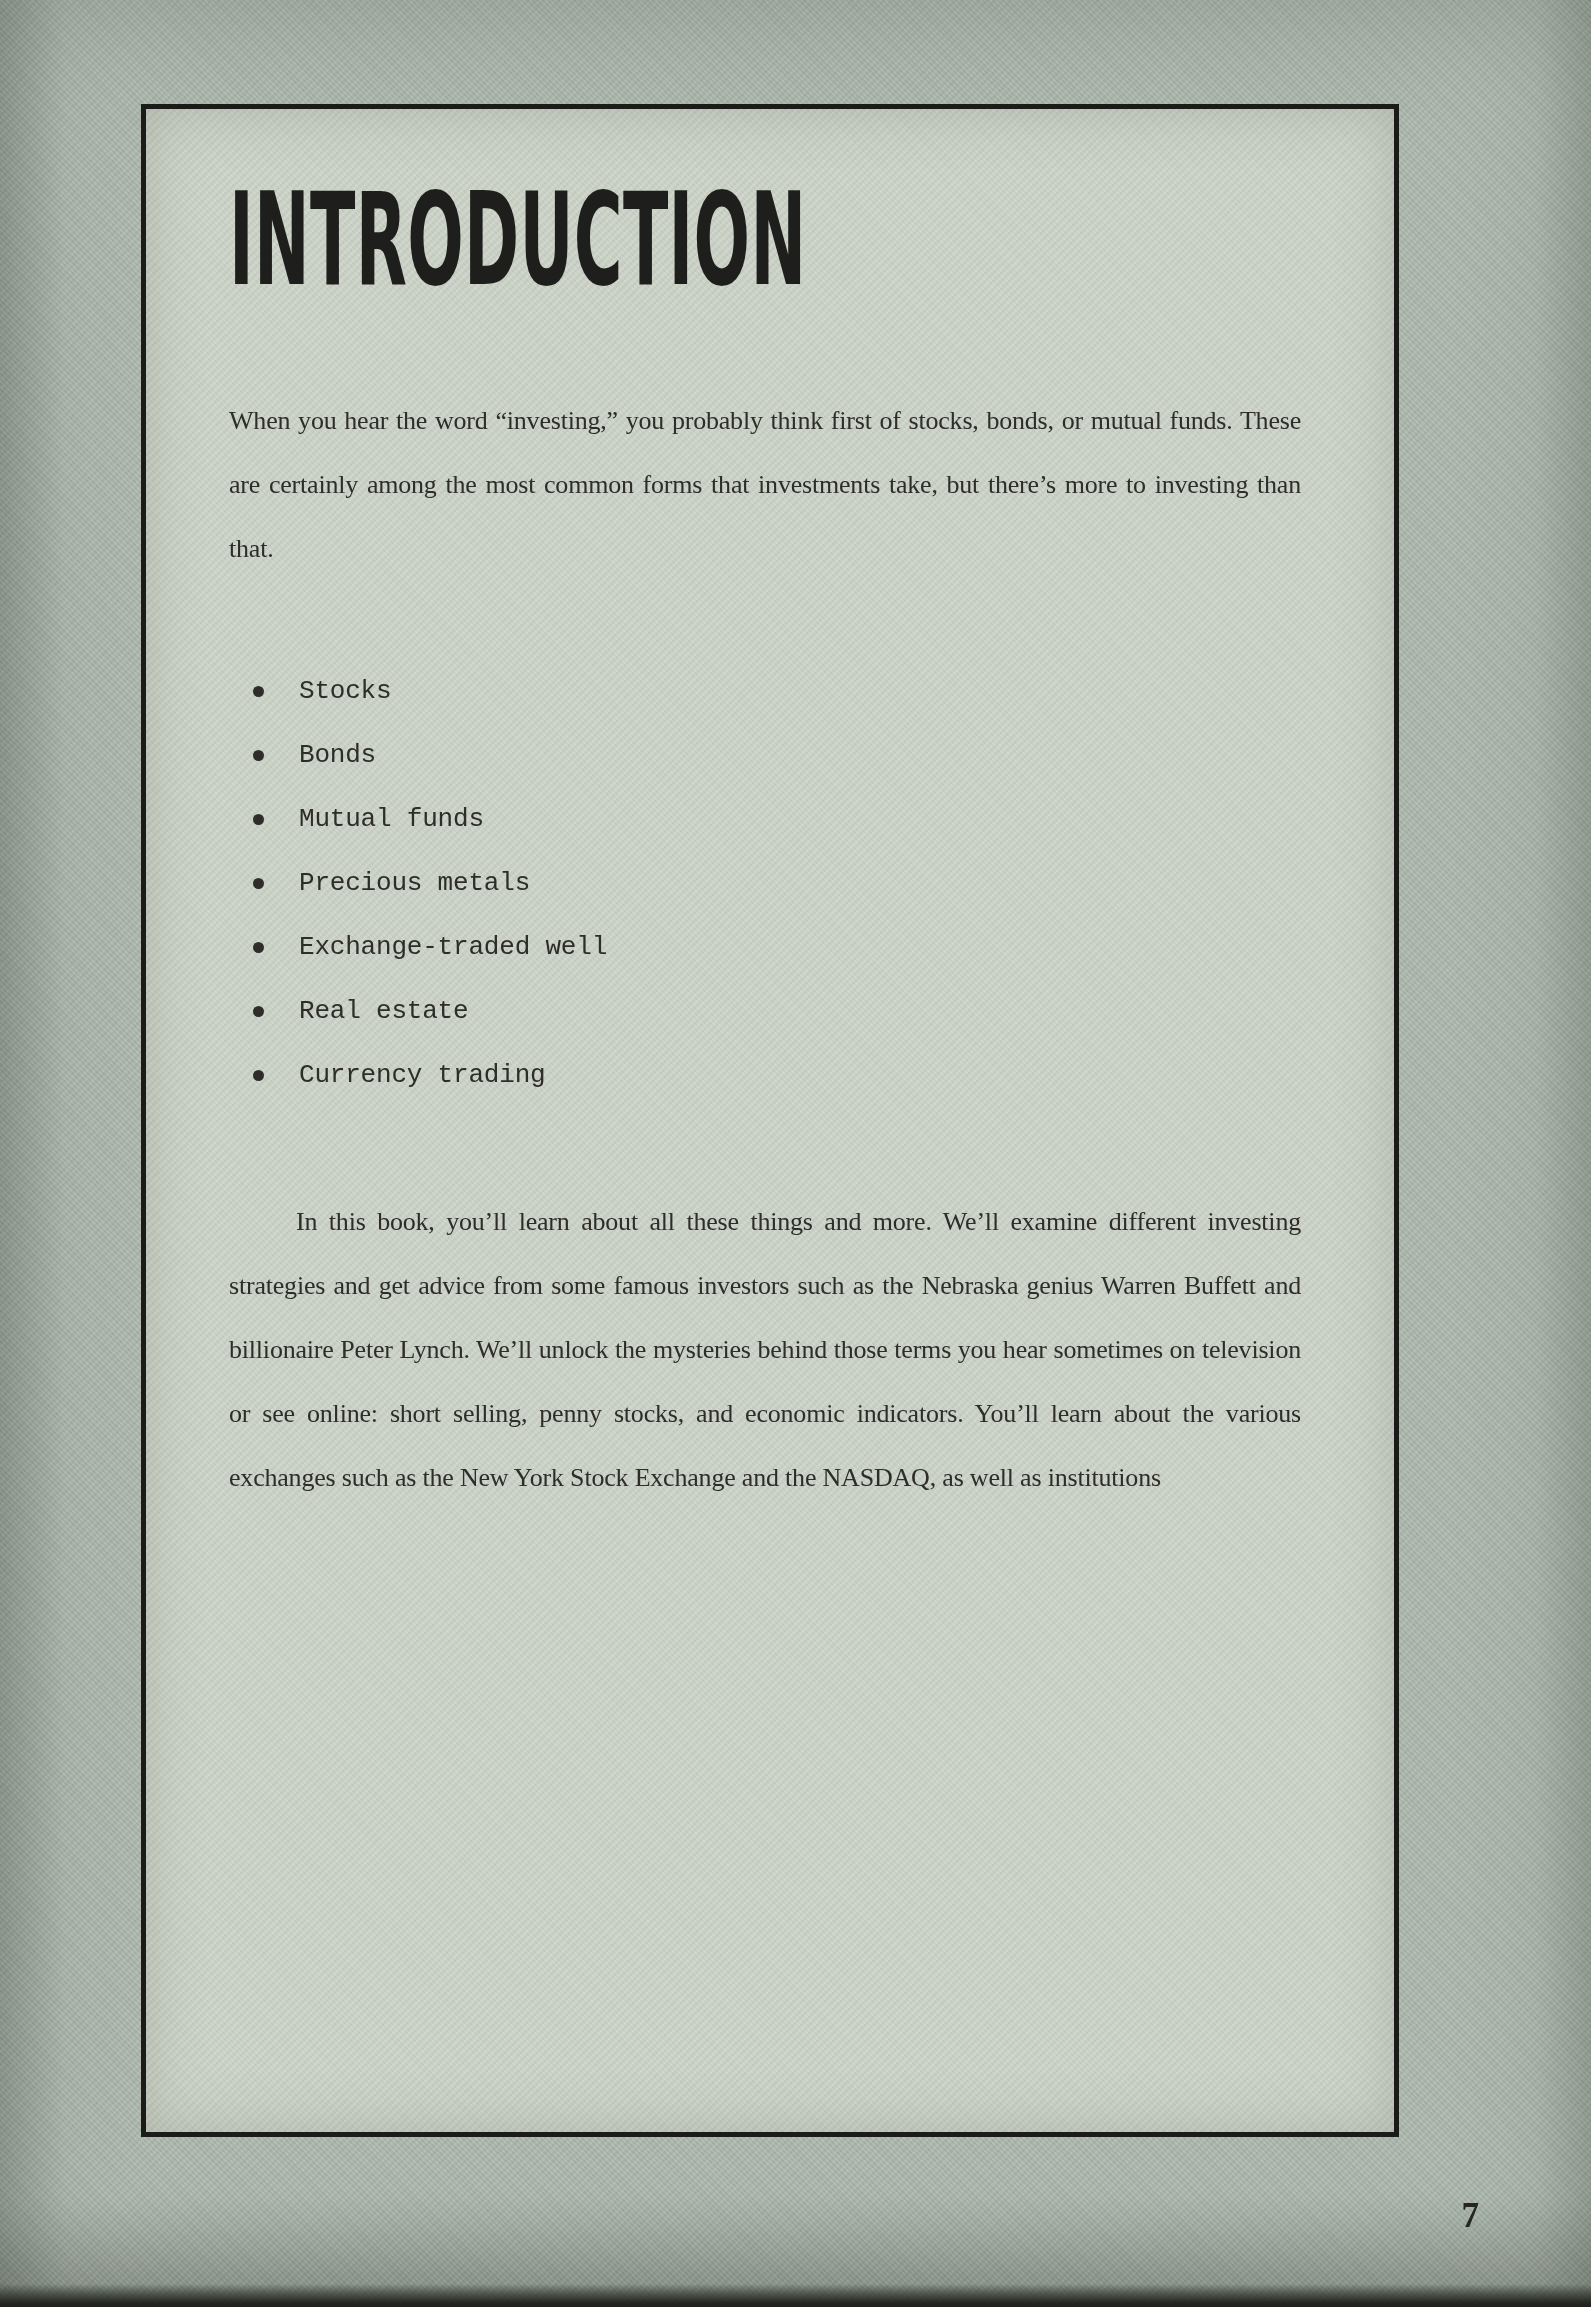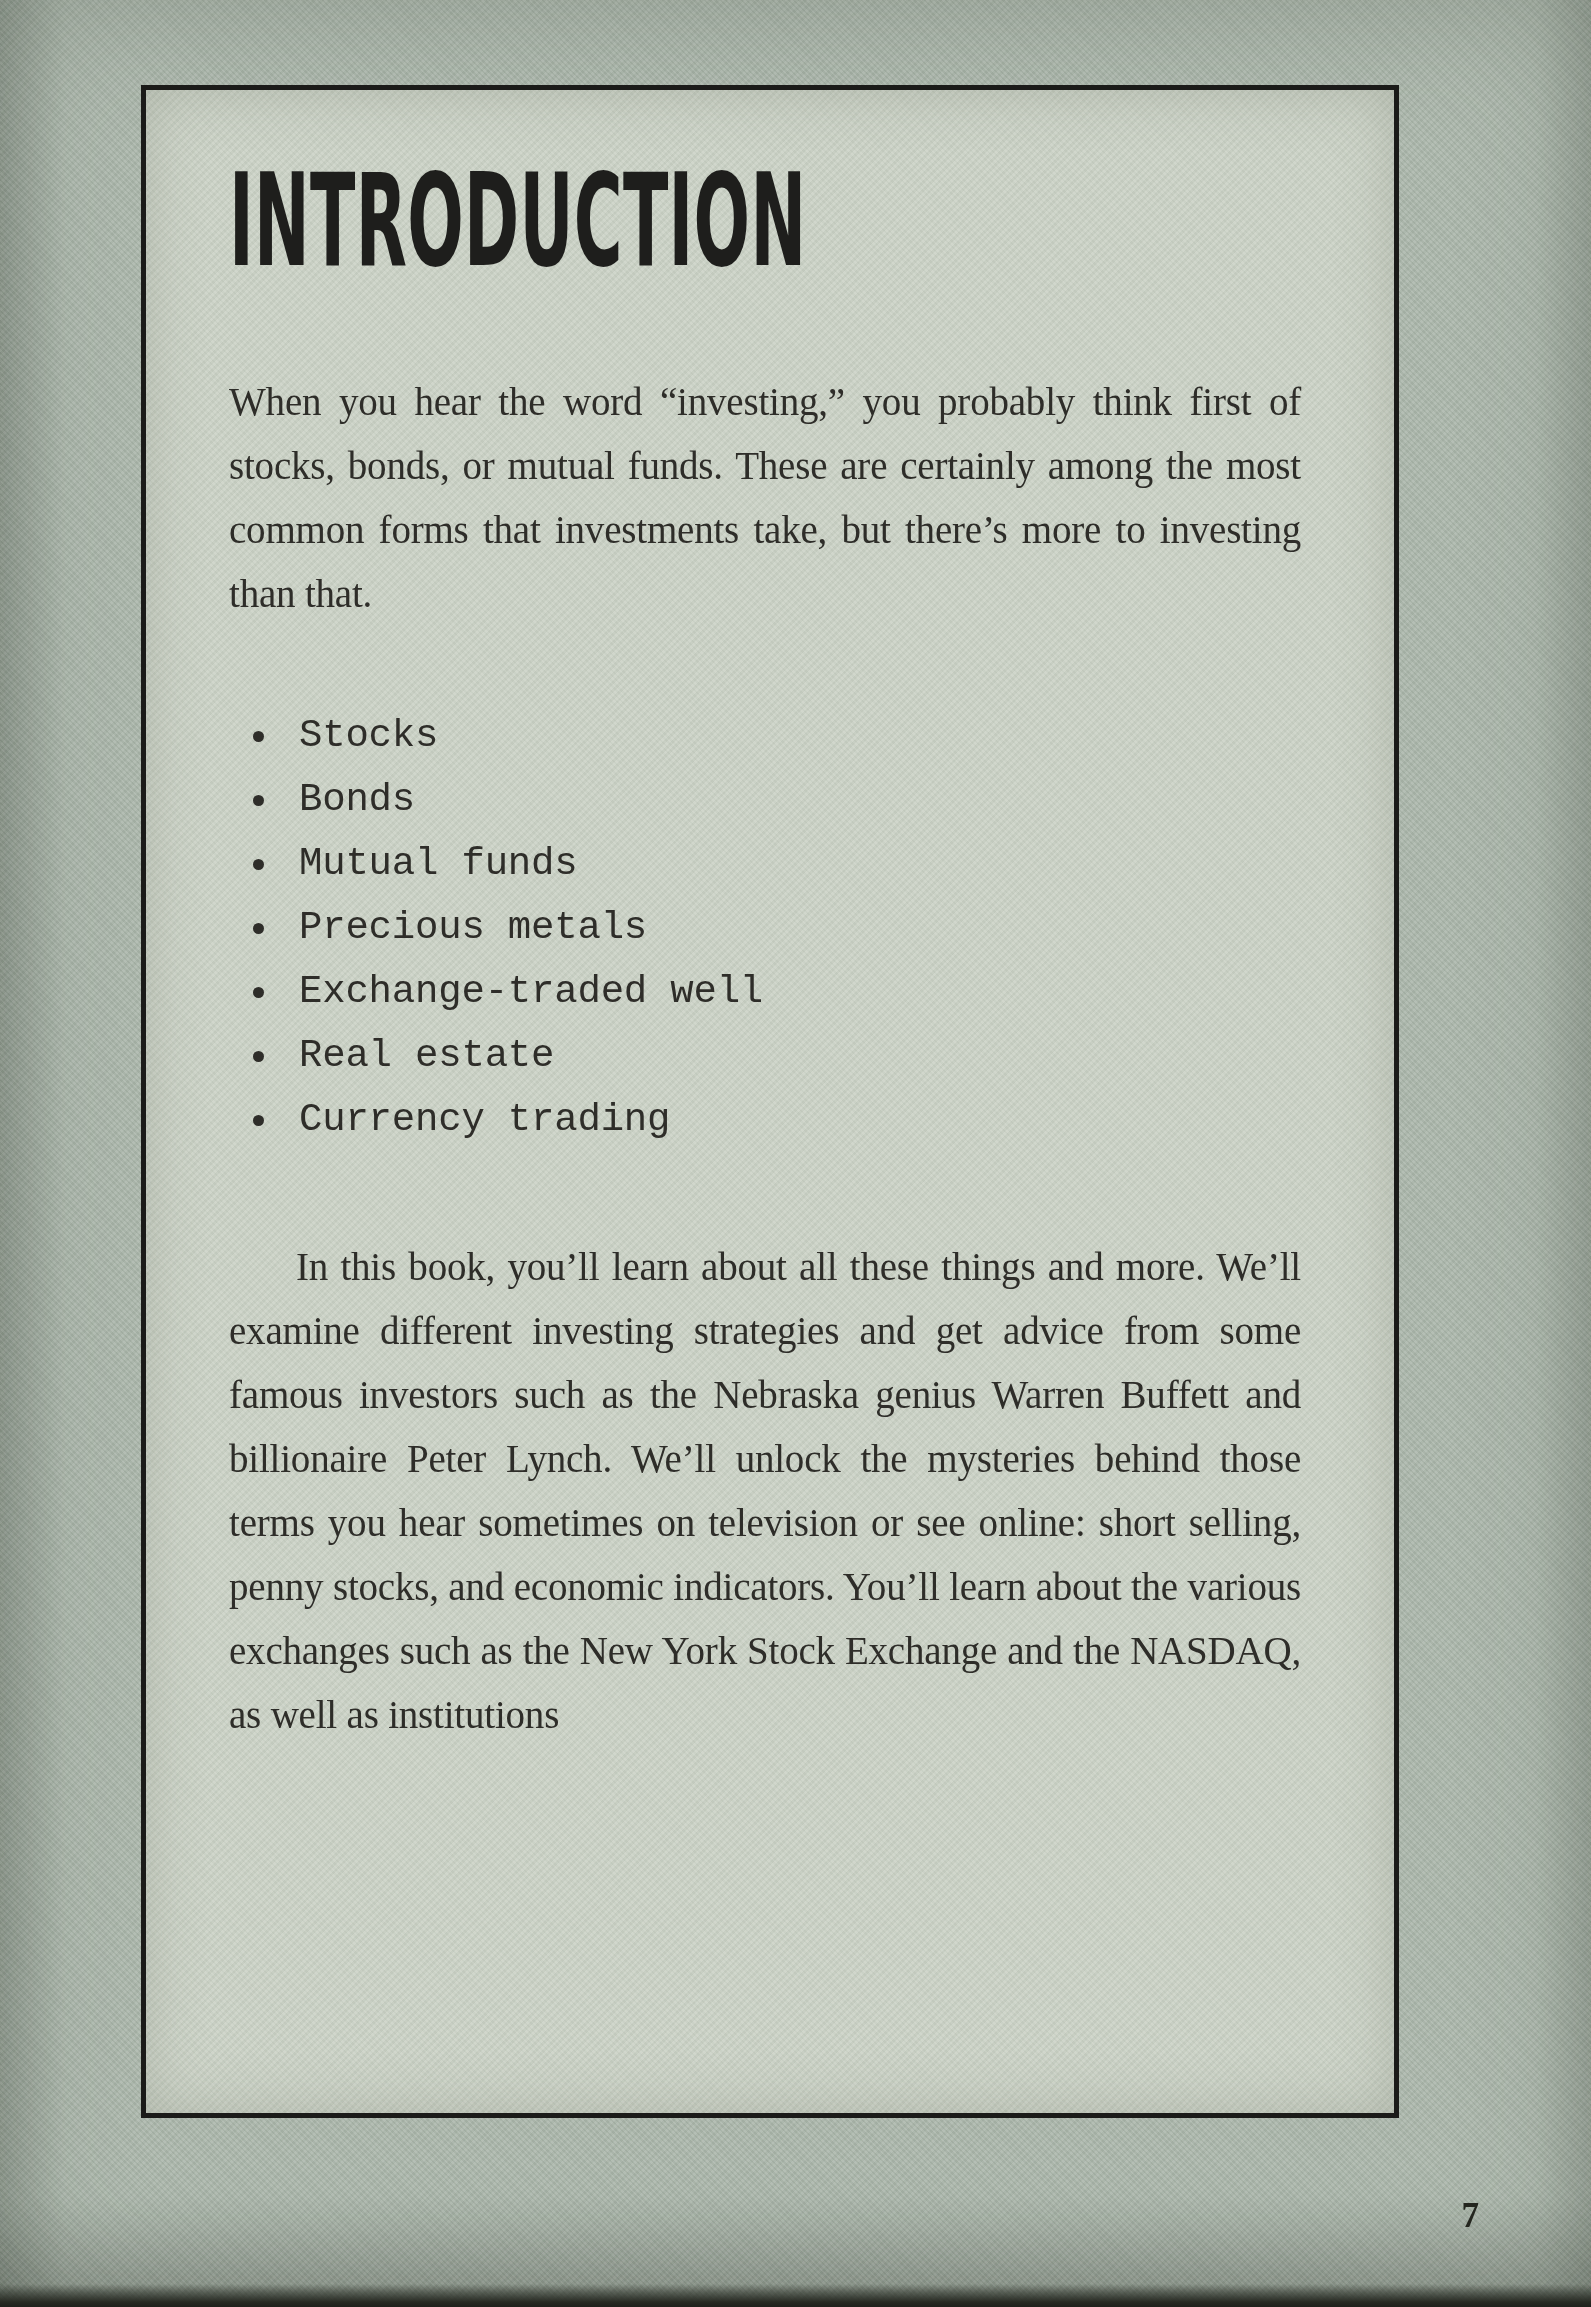--- a/index.html
+++ b/index.html
@@ -38,21 +38,21 @@
     bottom: 0;
     width: 100%;
     height: 24px;
     background: linear-gradient(180deg, rgba(45,50,42,0.0), rgba(45,50,42,0.55) 35%, #272a23 75%, #1d1f1a);
   }
 
   
   .page-frame {
     position: absolute;
     left: 141px;
-    top: 85px;
+    top: 104px;
     width: 1258px;
     height: 2033px;
     box-sizing: border-box;
     border: 5.6px solid #1b1b19;
     background-color: #ccd3c7;
     background-image:
       repeating-linear-gradient(135deg, rgba(255,255,255,0.06) 0 2.8px, rgba(90,100,88,0.05) 2.8px 5.6px),
       repeating-linear-gradient(45deg,  rgba(255,255,255,0.04) 0 1.9px, rgba(90,100,88,0.04) 1.9px 3.7px);
     box-shadow: inset 0 0 56px rgba(90,100,85,0.25);
   }
@@ -71,21 +71,21 @@
     line-height: 1;
     letter-spacing: 0.5px;
     color: #1e1e1c;
     transform: scaleX(0.52);
     transform-origin: left top;
     white-space: nowrap;
     margin: 0 0 85px 0;
   }
 
   .body-copy {
-    font-size: 39px;
+    font-size: 26px;
     line-height: 64px;
     letter-spacing: -0.2px;
   }
 
   .para {
     margin: 0;
     text-align: justify;
   }
 
   .para.indented {

